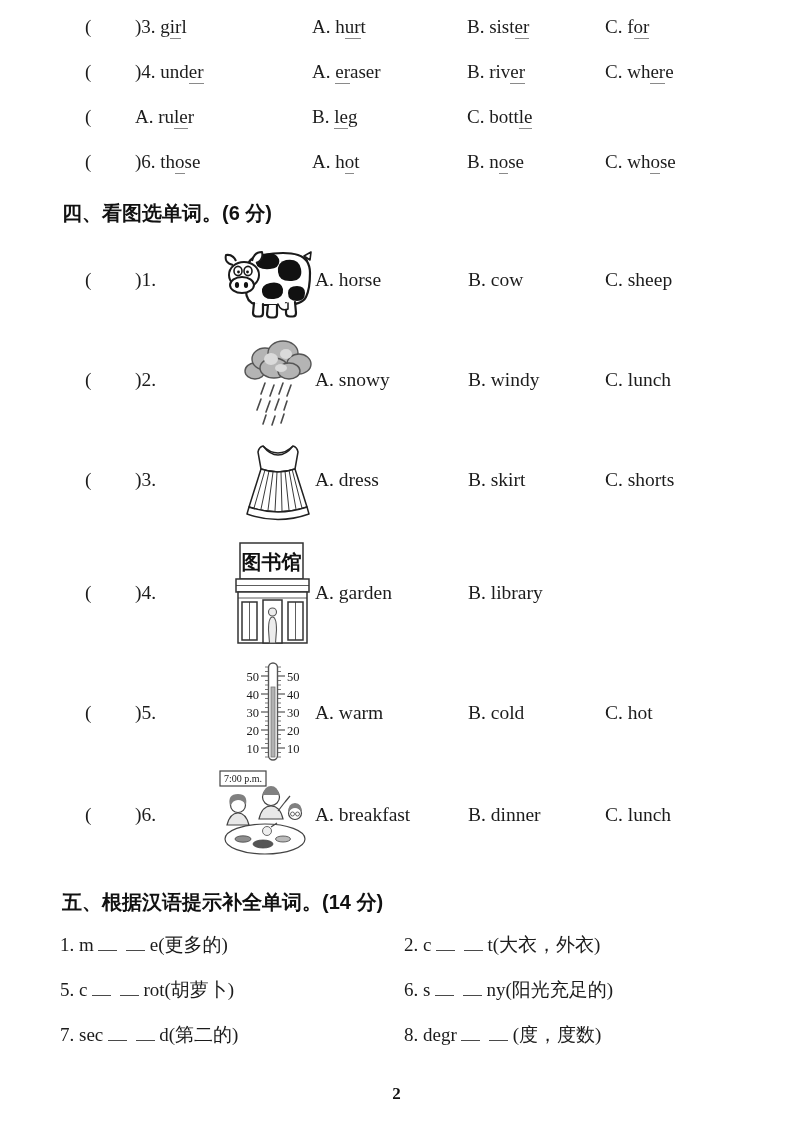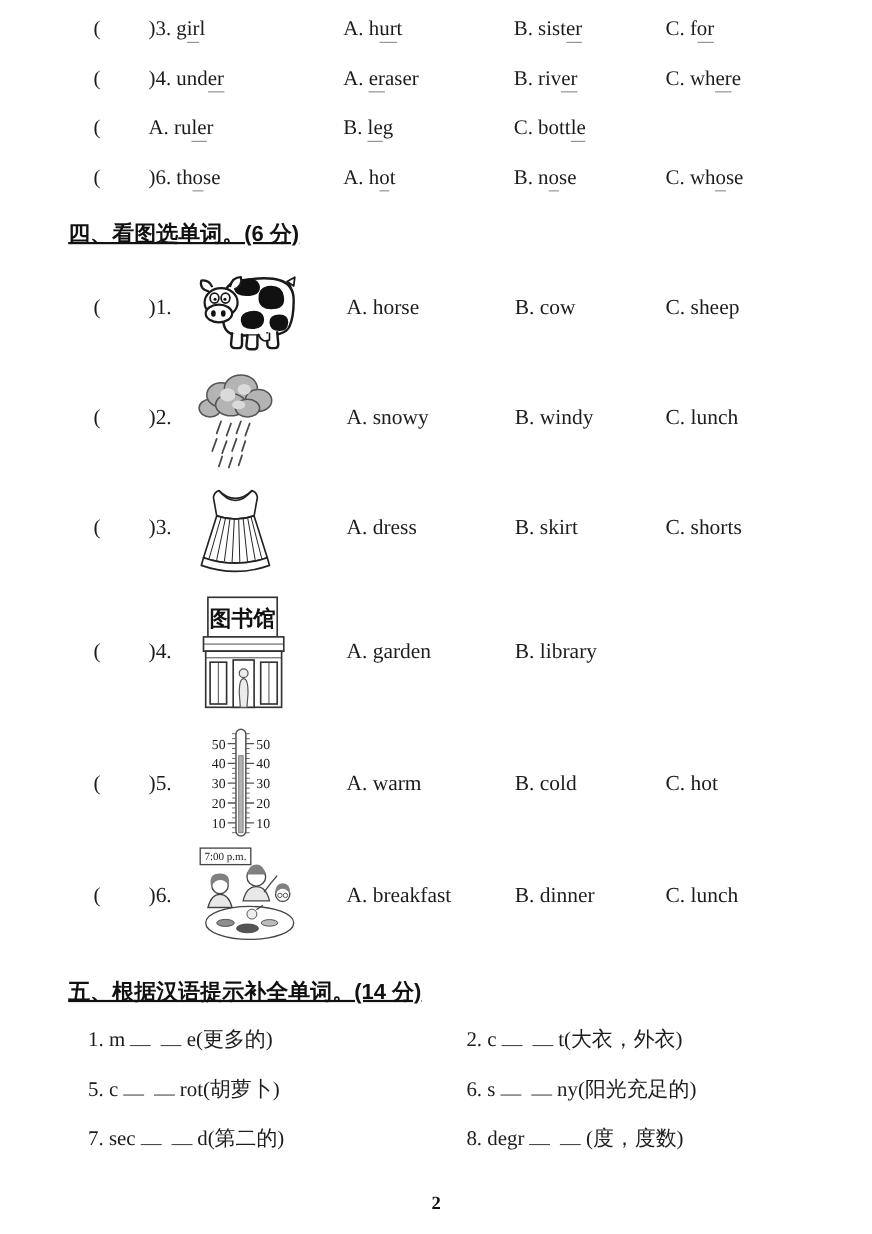--- a/index.html
+++ b/index.html
@@ -11,29 +11,29 @@
   .sheet{position:relative;width:793px;height:1122px;background:#ffffff;}
   
   .sec3{padding:4px 0 0 85px;}
   .m-row{display:grid;grid-template-columns:50px 177px 155px 138px 1fr;
          height:45px;align-items:center;font-size:19px;}
   .cell{white-space:nowrap;}
   .u{border-bottom:1.5px solid #8a8a8a;padding-bottom:1px;}
   
   .sec-title{font-family:"Liberation Sans","DejaVu Sans",sans-serif;
              font-weight:700;font-size:20px;line-height:27px;
-             margin:16px 0 6px 62px;color:#111;text-decoration:underline;}
+             margin:16px 0 6px 62px;color:#111;}
   .sec5-title{margin-top:26px;}
   
   .sec4{padding-left:85px;}
   .p-row{display:grid;grid-template-columns:50px 42px 138px 153px 137px 1fr;
          align-items:center;font-size:19.5px;}
-  .figure{display:flex;justify-content:flex-start;align-items:center;}
-  
-  .sec5{padding-left:80px;}
+  .figure{display:flex;justify-content:flex-end;align-items:center;}
+  
+  .sec5{padding-left:60px;}
   .f-row{display:grid;grid-template-columns:344px 1fr;height:45px;
          align-items:center;font-size:19px;}
   .blank{display:inline-block;width:19px;height:13px;
          border-bottom:1.6px solid #4a4a4a;margin:0 4.5px;}
   .fill-cell{white-space:nowrap;}
   
   .page-number{position:absolute;left:0;right:0;top:1084px;text-align:center;
                font-weight:bold;font-size:17px;color:#111;}
 </style>
 </head>

